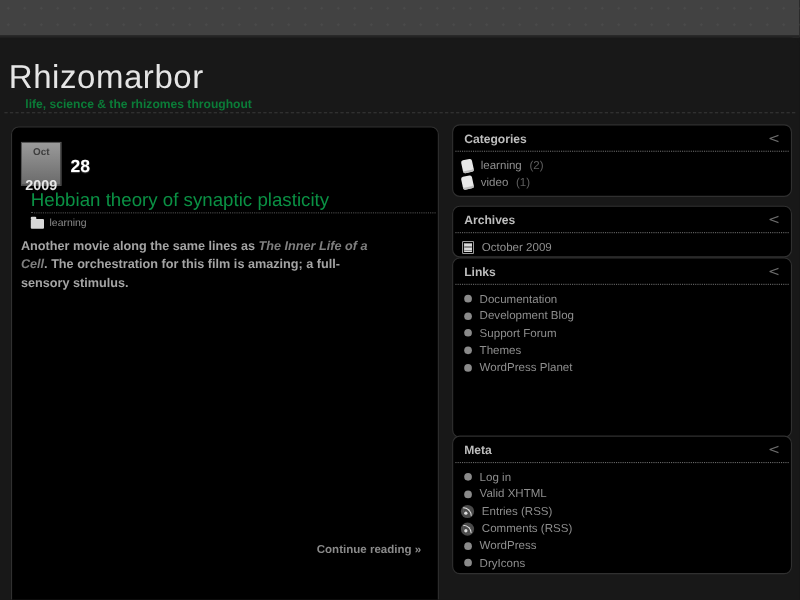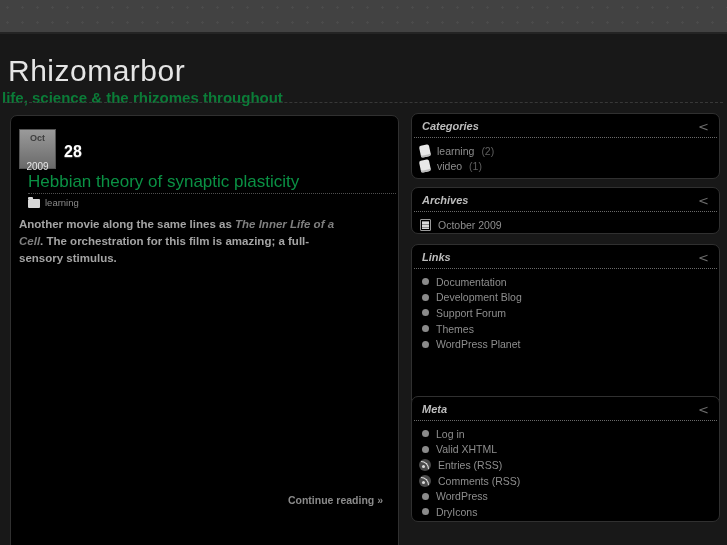--- a/index.html
+++ b/index.html
@@ -19,22 +19,22 @@
   .page {
     position:absolute; left:0; top:34px; width:727px; height:511px;
     background:#181818; border-top-right-radius:8px;
   }
   
   .site-title {
     position:absolute; left:8px; top:20px;
     font-size:30px; font-weight:normal; color:#e5e5e5; letter-spacing:0.5px;
   }
   .site-tagline {
-    position:absolute; left:2px; top:55px;
-    font-size:15px; font-weight:bold; color:#0b7c38;
+    position:absolute; left:23px; top:55px;
+    font-size:11px; font-weight:bold; color:#0b7c38;
   }
   .header-divider {
     position:absolute; left:4px; right:4px; top:68px;
     border-top:1px dashed #383838;
   }
   
   .box {
     position:absolute; background:#000;
     border:1px solid #303030; border-radius:7px;
   }
@@ -42,21 +42,21 @@
   .post-box { left:10px; top:81px; width:389px; height:480px; }
   .date-badge {
     position:absolute; left:8px; top:13px; width:37px; height:40px;
     border-radius:0;
     background:linear-gradient(#9a9a9a,#6a6a6a);
     border:1px solid #555;
     text-align:center; line-height:1;
   }
   .date-month { font-size:9px; color:#3e3e3e; font-weight:bold; margin-top:4px; }
   .date-day   { font-size:16px; color:#fff; font-weight:bold; margin-top:1px; text-shadow:0 1px 1px #444;padding-left:44px; }
-  .date-year  { font-size:10px; color:#e6e6e6; font-weight:normal; margin-top:2px; }
+  .date-year  { font-size:13px; color:#e6e6e6; font-weight:bold; margin-top:2px; }
   .post-title {
     position:absolute; left:17px; top:56px; width:370px;
     font-size:17px; font-weight:normal; color:#0a9144; cursor:pointer;
   }
   .post-title-sep {
     position:absolute; left:17px; right:2px; top:77px;
     border-top:1px dotted #4f4f4f;
   }
   .post-cat-row {
     position:absolute; left:17px; top:81px;
@@ -69,26 +69,25 @@
   }
   .post-body .body-link { font-style:italic; font-weight:bold; color:#7f7f7f; cursor:pointer; }
   .continue {
     position:absolute; right:15px; top:378px;
     font-size:10.5px; font-weight:bold; color:#8a8a8a; cursor:pointer;
   }
   
   .sb-box { left:411px; width:309px; }
   .sb-categories { top:79px;  height:66px;  }
   .sb-archives   { top:153px; height:47px;  }
-  .sb-links      { top:210px; height:164px; }
+  .sb-links      { top:200px; height:164px; }
   .sb-meta       { top:362px; height:126px; }
   .sb-header {
-    display:flex; justify-content:space-between; align-items:flex-start;
+    display:flex; justify-content:space-between; align-items:flex-end;
     padding:6px 10px 4px 10px;
-    font-style:italic;
   }
   .sb-title { font-size:11px; font-weight:bold; color:#bdbdbd; }
   .sb-chevron { font-size:13px; color:#6e6e6e; line-height:1; cursor:pointer; font-family:"DejaVu Sans",sans-serif; }
   .sb-sep { border-top:1px dotted #6a6a6a; margin:0 2px; }
   .sb-list { list-style:none; padding:5px 8px 0 8px; }
   .sb-list li {
     display:flex; align-items:center; gap:7px;
     height:15.6px; font-size:10.5px; color:#8e8e8e; cursor:pointer;
   }
   .count { color:#5f5f5f; }

